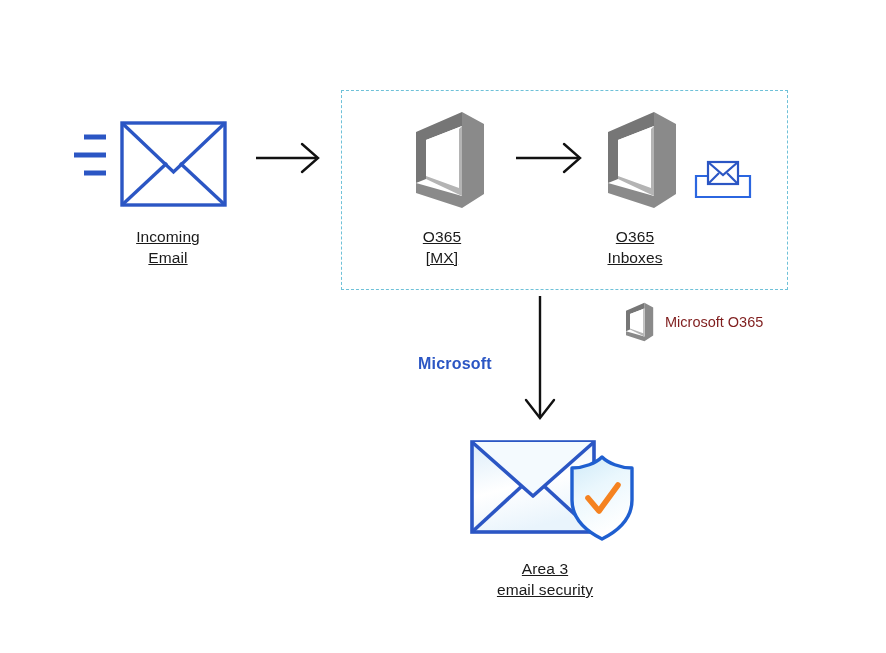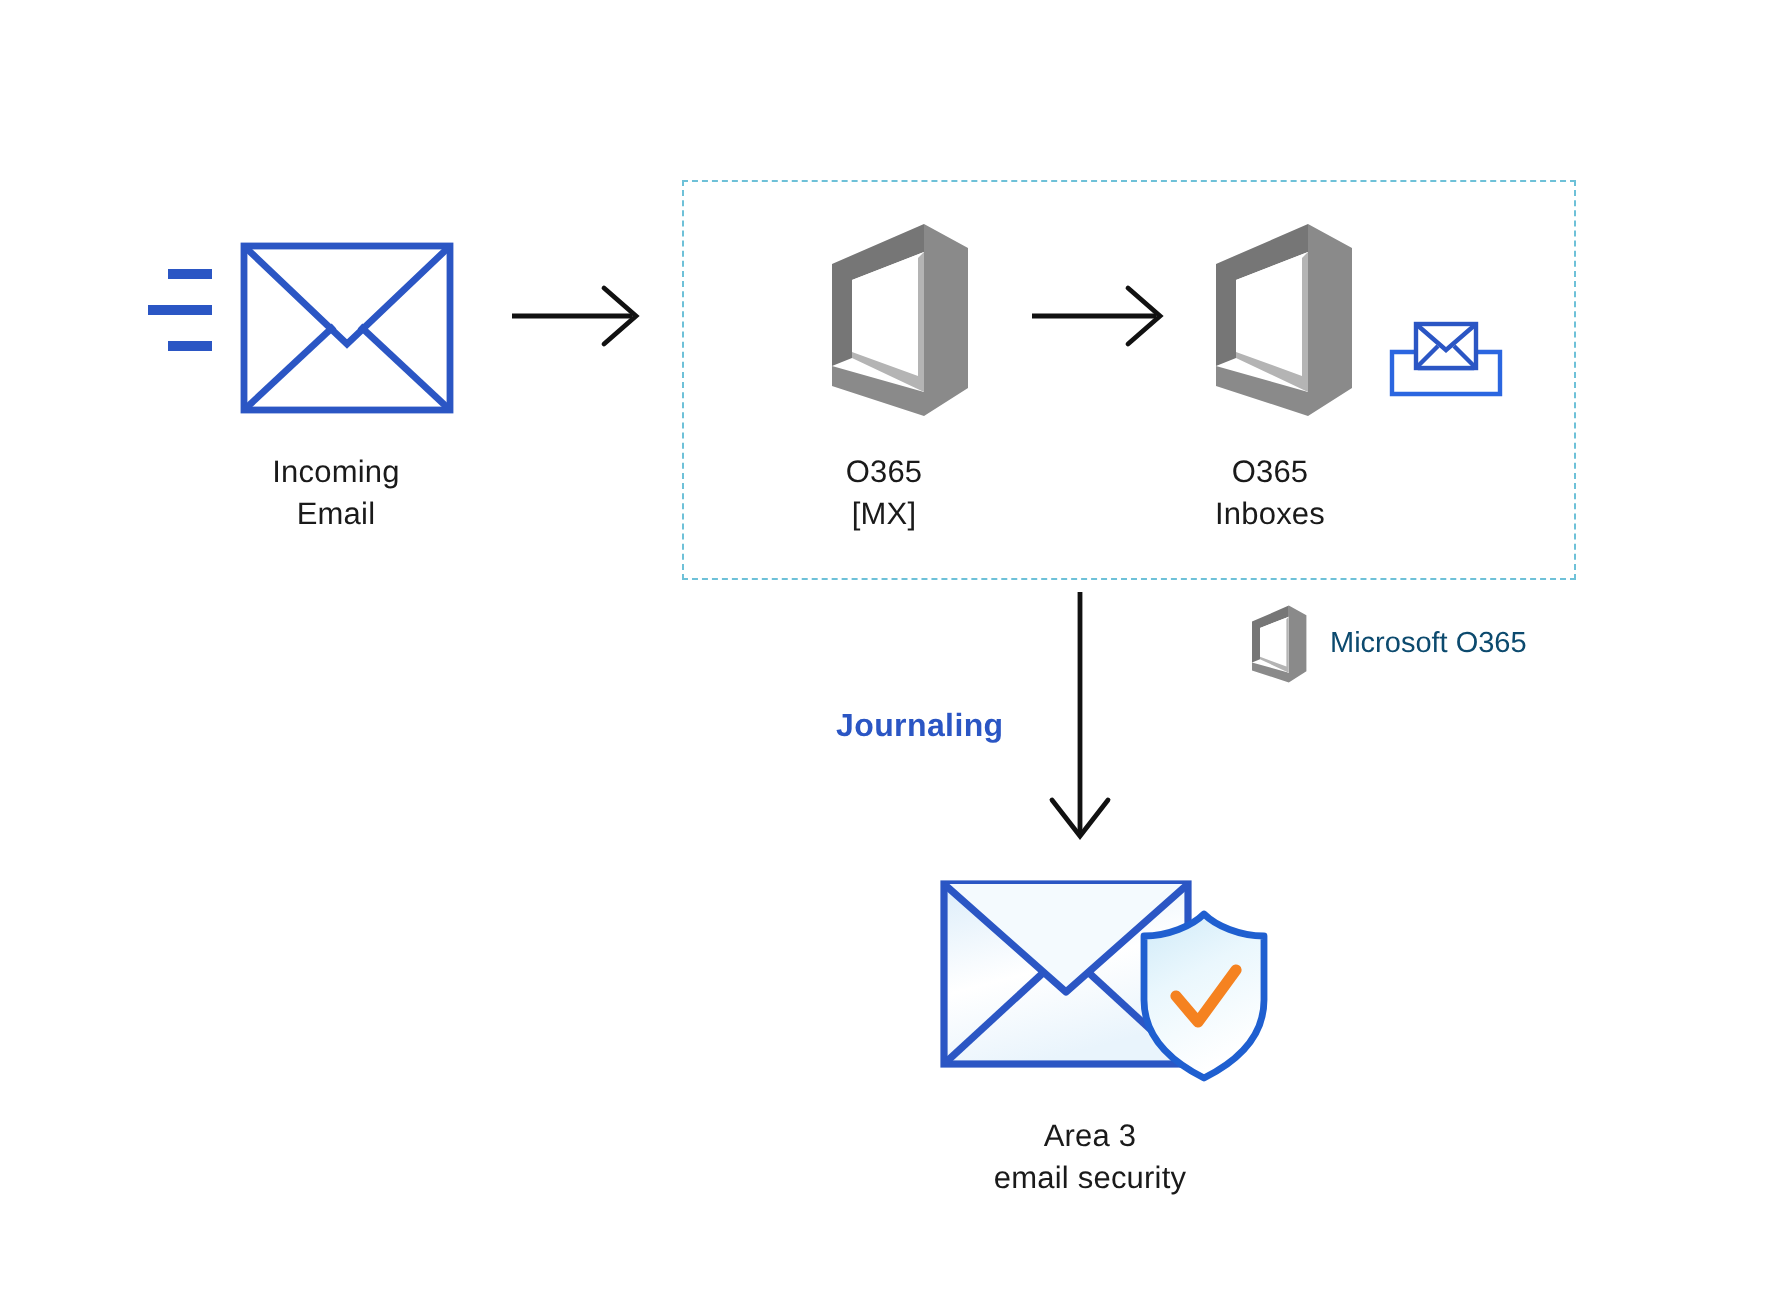--- a/index.html
+++ b/index.html
@@ -32,23 +32,24 @@
 
   
   .node-label {
     text-align: center;
     color: #1a1a1a;
     font-size: 15.5px;
     line-height: 21px;
     font-family: "Liberation Sans", sans-serif;
     white-space: pre-line;
     letter-spacing: 0.1px;
+    text-decoration: underline;
   }
   .legend-label {
-    color: #0c4a6e;
+    color: #7f1d1d;
     font-size: 14.5px;
     font-family: "Liberation Sans", sans-serif;
     white-space: nowrap;
   }
   #journaling-label {
     color: #2b56c4;
     font-size: 16px;
     font-weight: bold;
     font-family: "Liberation Sans", sans-serif;
     white-space: nowrap;
@@ -160,21 +161,21 @@
   <div class="abs" id="legend-o365-icon">
     <svg width="32" height="40" viewBox="0 0 80 100" aria-hidden="true">
       <path d="M56 2 L78 14 L78 84 L56 98 L10 83 L10 73 L56 86 L56 2 Z" fill="#8a8a8a"></path>
       <path d="M56 2 L10 22 L10 73 L20 69 L20 30 L56 16 Z" fill="#767676"></path>
       <path d="M20 30 L56 16 L56 86 L20 69 Z" fill="#ffffff"></path>
       <path d="M56 16 L56 86 L20 69 L20 66 L53 78 L53 19 Z" fill="#b4b4b4"></path>
     </svg>
   </div>
   <div class="abs legend-label" id="legend-text">Microsoft O365</div>
 
-  <div class="abs" id="journaling-label">Journaling</div>
+  <div class="abs" id="journaling-label">Microsoft</div>
 
   <div class="abs" id="arrow-down">
     <svg width="50" height="126" viewBox="0 0 50 126" aria-hidden="true">
       <line x1="24" y1="0" x2="24" y2="120" stroke="#111111" stroke-width="2.4"></line>
       <polyline points="10,104 24,122 38,104" fill="none" stroke="#111111" stroke-width="2.4" stroke-linecap="round" stroke-linejoin="miter"></polyline>
     </svg>
   </div>
 
   <div class="abs" id="area1-icon">
     <svg width="170" height="112" viewBox="0 0 170 112" aria-hidden="true">

